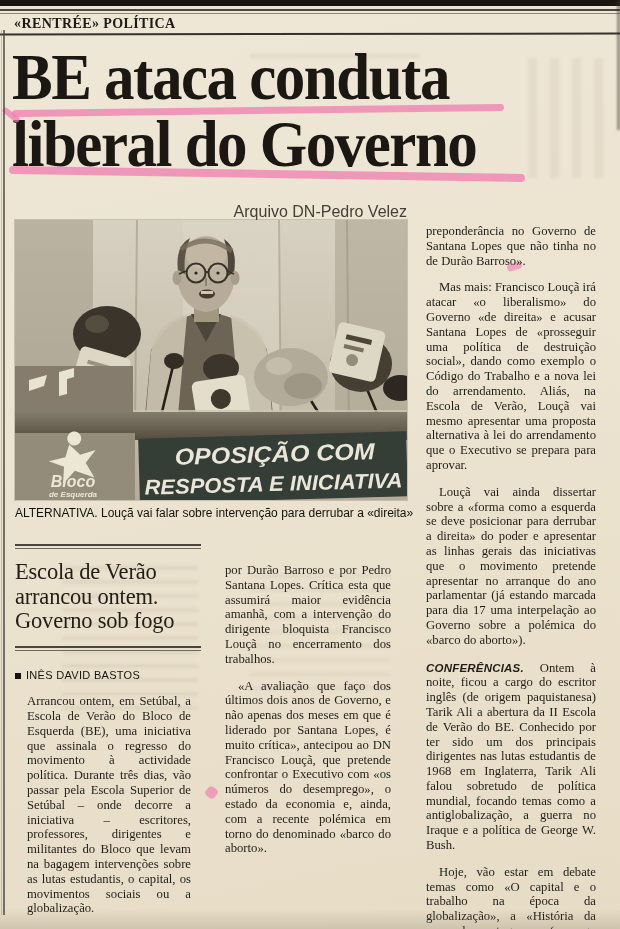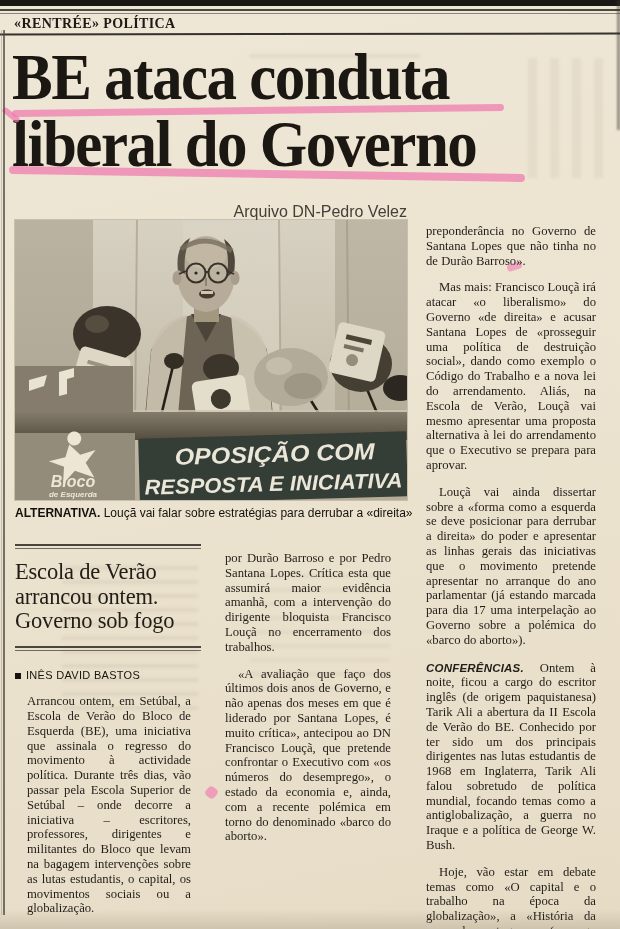--- a/index.html
+++ b/index.html
@@ -46,29 +46,29 @@
     background:repeating-linear-gradient(90deg,rgba(122,112,88,.16) 0 9px,rgba(122,112,88,0) 9px 22px);}
   .ghost.g3{left:62px;top:560px;width:136px;height:150px;}
   .ghost.g4{left:250px;top:570px;width:140px;height:120px;opacity:.35;}
   
   .credit{position:absolute;left:15px;top:203px;width:392px;text-align:right;
     font-family:"Liberation Sans", sans-serif;font-size:16px;color:#45413a;}
   .photo{position:absolute;left:15px;top:220px;width:392px;height:280px;background:#c6bfae;
     box-shadow:0 0 0 1px rgba(90,82,64,.25);}
   .caption{position:absolute;left:15px;top:506px;width:400px;
     font-family:"Liberation Sans", sans-serif;font-size:12px;color:#14110d;}
-  .caption .cap-lead{font-weight:700;}
+  .caption .cap-lead{font-weight:400;}
   
   .col{position:absolute;font-size:12.7px;line-height:14.8px;text-align:justify;}
   .col p{margin:12px;}
   .col p.ind{text-indent:13px;}
   .col p.gap{margin-top:13px;}
   .col .lead{font-family:"Liberation Sans", sans-serif;font-weight:700;font-size:11.5px;letter-spacing:.2px;font-style:italic;}
   .col-left{left:15px;top:544px;width:188px;}
-  .col-mid{left:213px;top:539px;width:190px;}
+  .col-mid{left:213px;top:551px;width:190px;}
   .col-right{left:414px;top:212px;width:194px;}
   
   .sf-rule{width:186px;height:2px;background:#4a453e;margin:0;}
   .sf-rule.thin{height:1px;background:#6f695e;margin-top:2px;}
   .standfirst{margin:11px 0 12px 0;font-size:22.5px;line-height:24.5px;color:#211c15;letter-spacing:-.2px;}
   .byline{margin:17px 0 11px 0;font-family:"Liberation Sans", sans-serif;
     font-weight:400;font-size:11px;letter-spacing:.3px;color:#17140f;}
   .byline .sq{display:inline-block;width:6px;height:6px;background:#17140f;margin-right:5px;}
 </style>
 </head>
@@ -206,21 +206,21 @@
 
       <g transform="rotate(-1.6 258 247)">
         <rect x="124" y="215" width="268" height="65" fill="#353d37"></rect>
         <text x="260" y="242" text-anchor="middle" textLength="200" lengthAdjust="spacingAndGlyphs" font-family="Liberation Sans, sans-serif" font-size="23" font-weight="bold" font-style="italic" fill="#eae6d8">OPOSIÇÃO  COM</text>
         <text x="258" y="271" text-anchor="middle" textLength="258" lengthAdjust="spacingAndGlyphs" font-family="Liberation Sans, sans-serif" font-size="21" font-weight="bold" font-style="italic" fill="#eae6d8">RESPOSTA  E  INICIATIVA</text>
       </g>
     </svg>
   </div>
 
   <div class="caption">
-    <span class="cap-lead">ALTERNATIVA.</span><span> Louçã vai falar sobre estratégias para derrubar a «direita»</span>
+    <span class="cap-lead">ALTERNATIVA.</span><span> Louçã vai falar sobre intervenção para derrubar a «direita»</span>
   </div>
 
   <div class="col col-left">
     <div class="sf-rule"></div>
     <div class="sf-rule thin"></div>
     <div class="standfirst">
       <div>Escola de Verão</div>
       <div>arrancou ontem.</div>
       <div>Governo sob fogo</div>
     </div>

